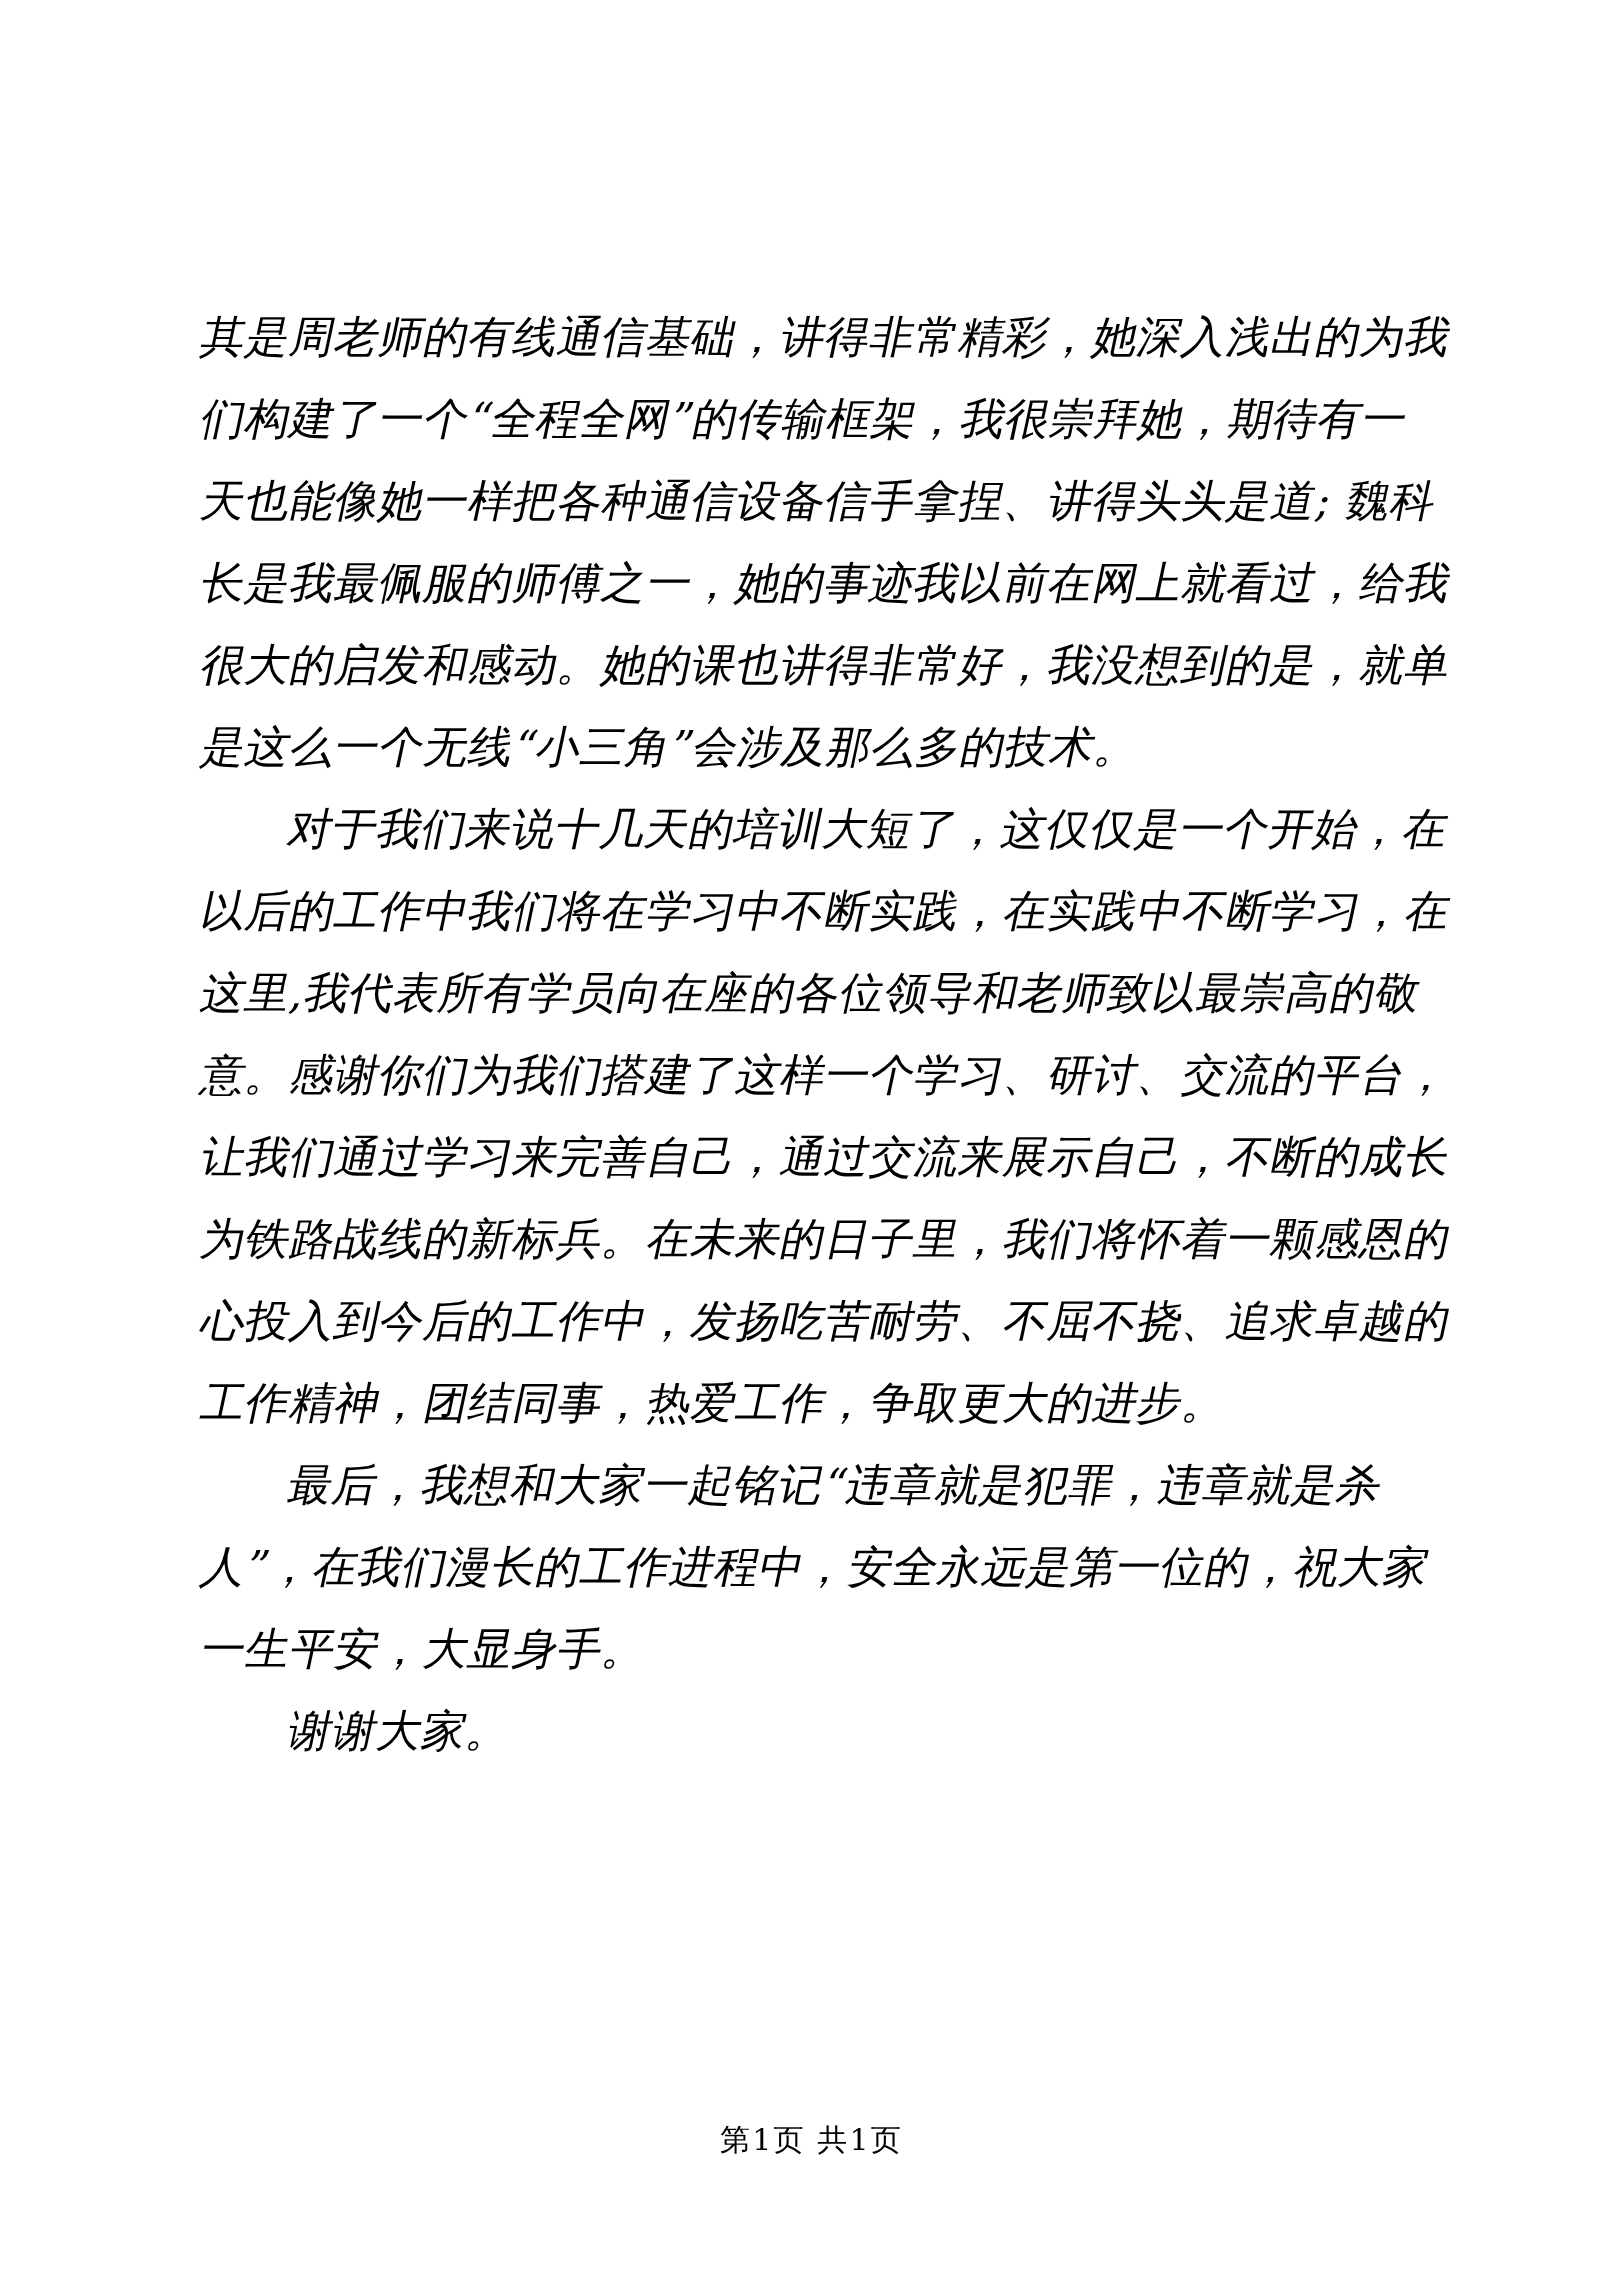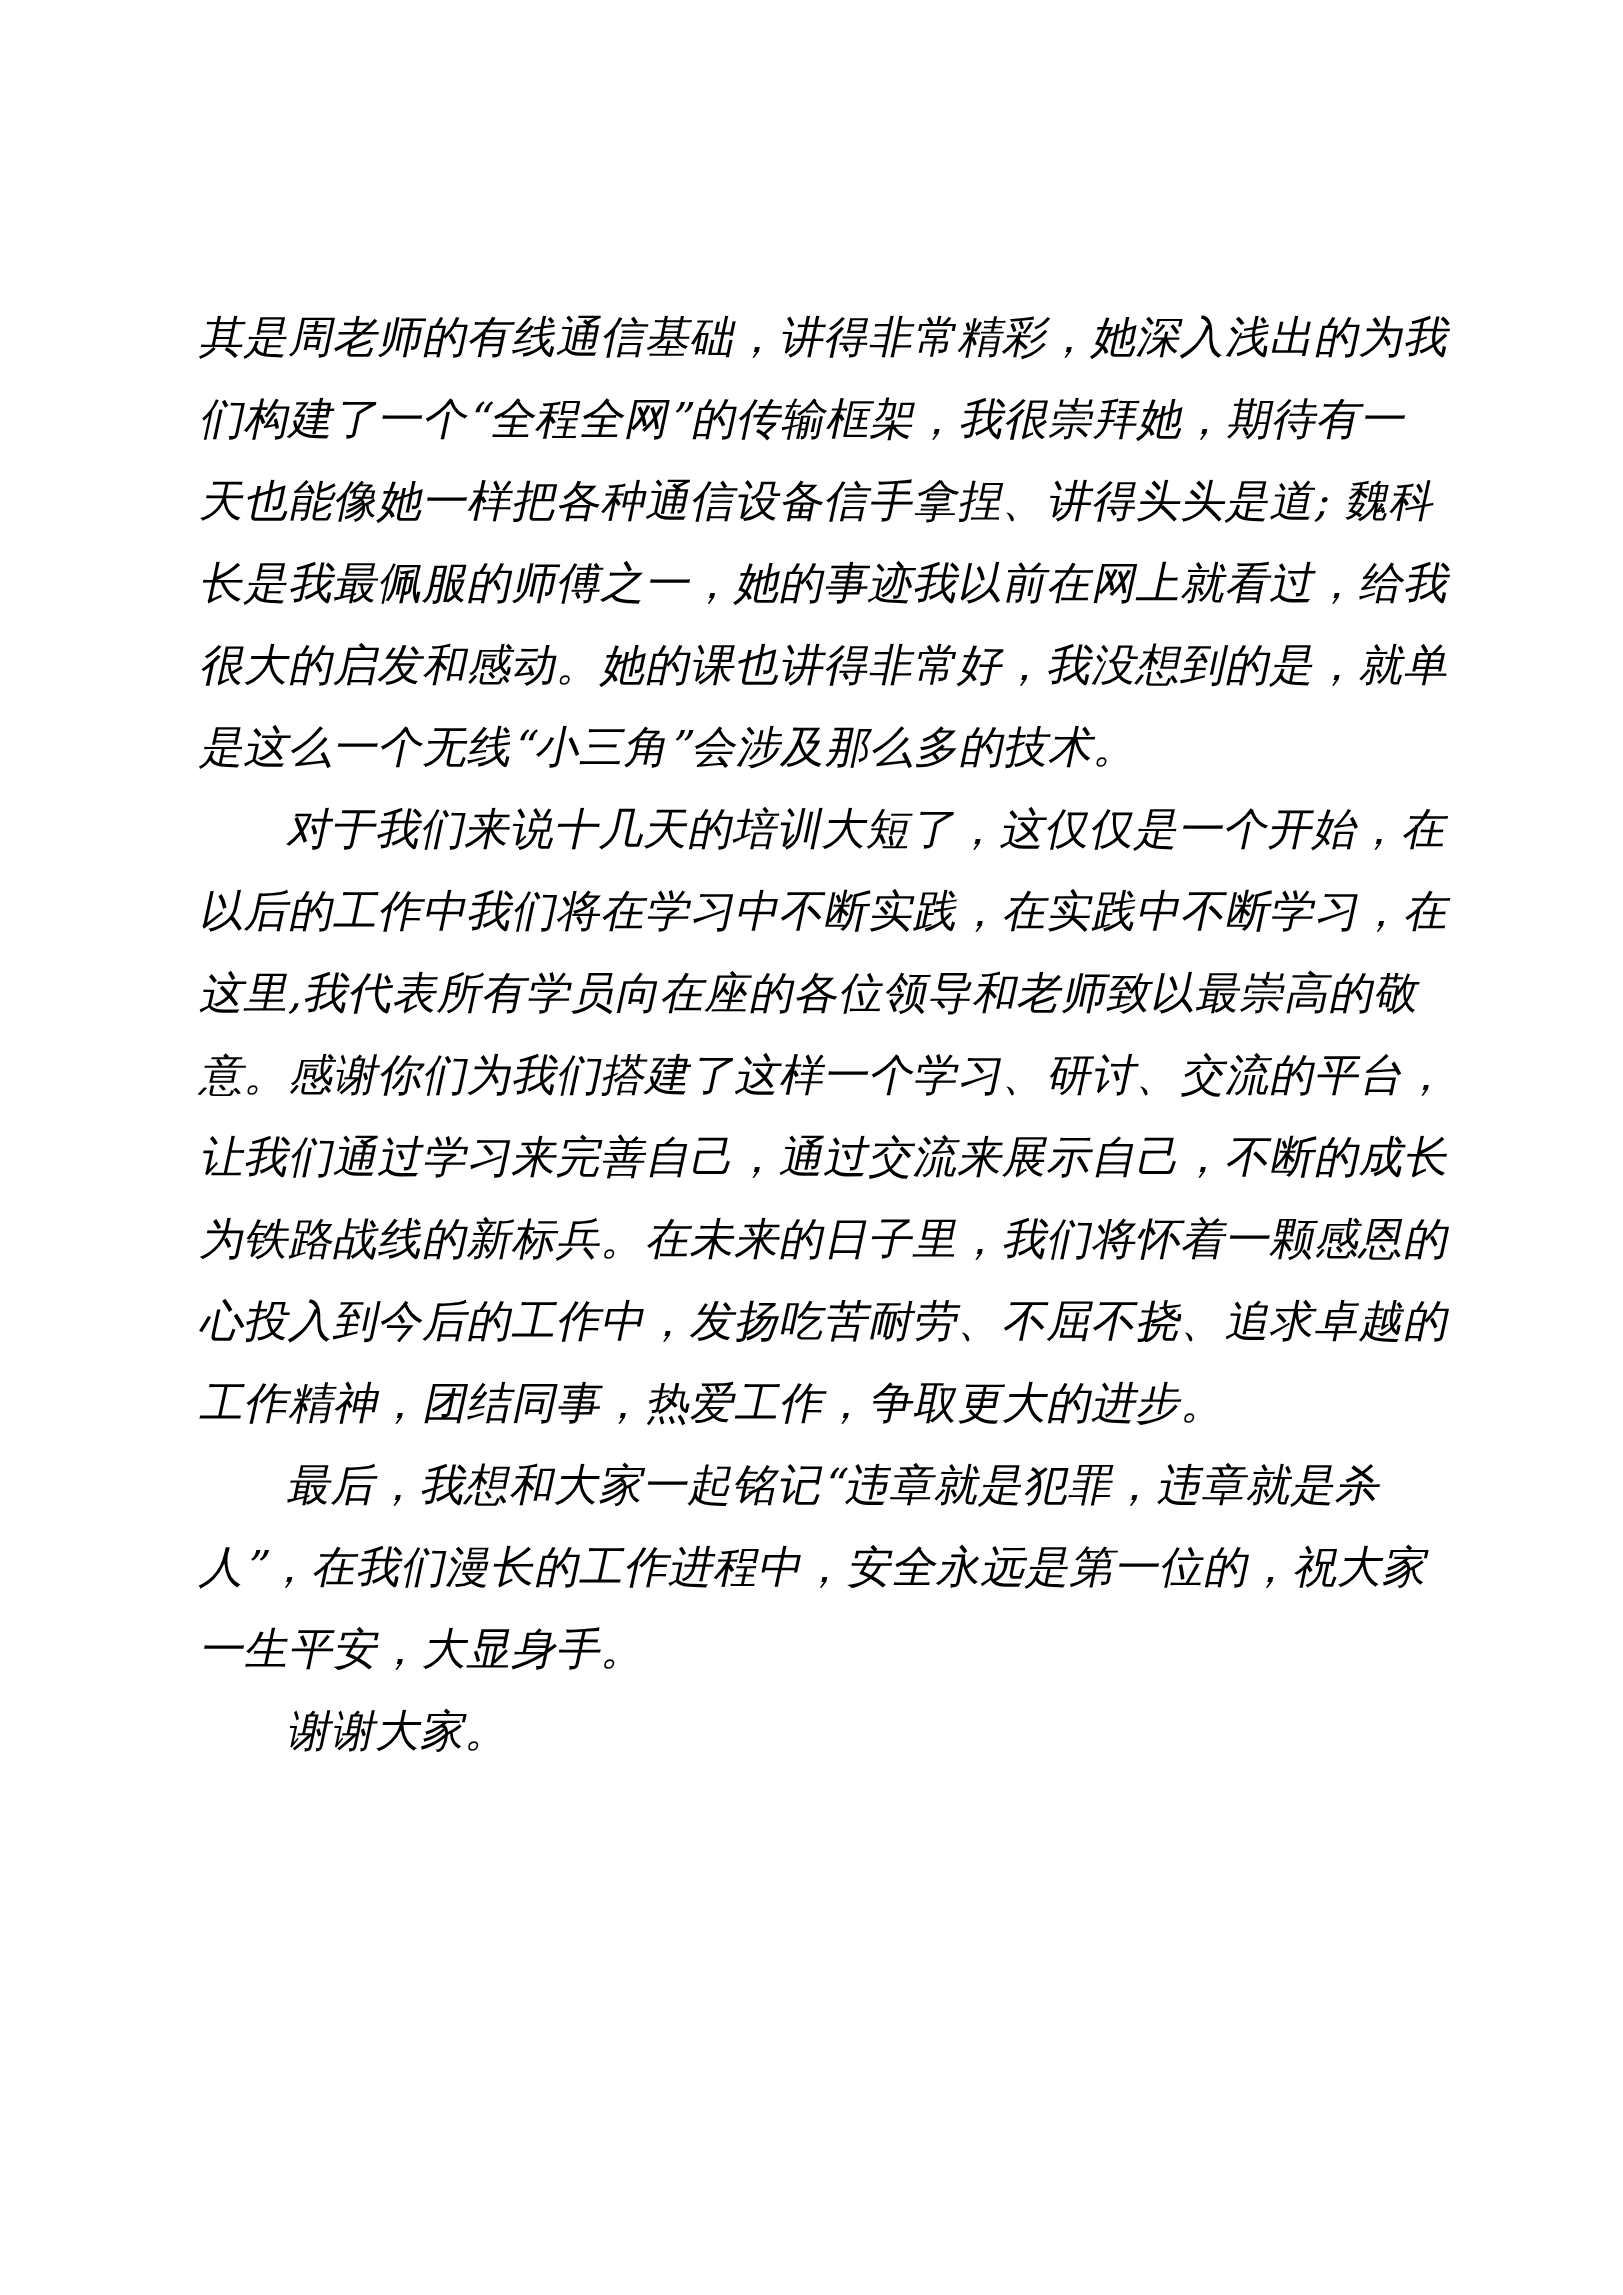--- a/index.html
+++ b/index.html
@@ -86,15 +86,18 @@
       <div class="line">人”，在我们漫长的工作进程中，安全永远是第一位的，祝大家</div>
       <div class="line">一生平安，大显身手。</div>
     </section>
 
     <section class="para">
       <div class="line indent">谢谢大家。</div>
     </section>
 
   </main>
 
+  <footer class="page-footer">
+    <span>第1页 共1页</span>
+  </footer>
 
 </div>
 
 
 </body></html>

